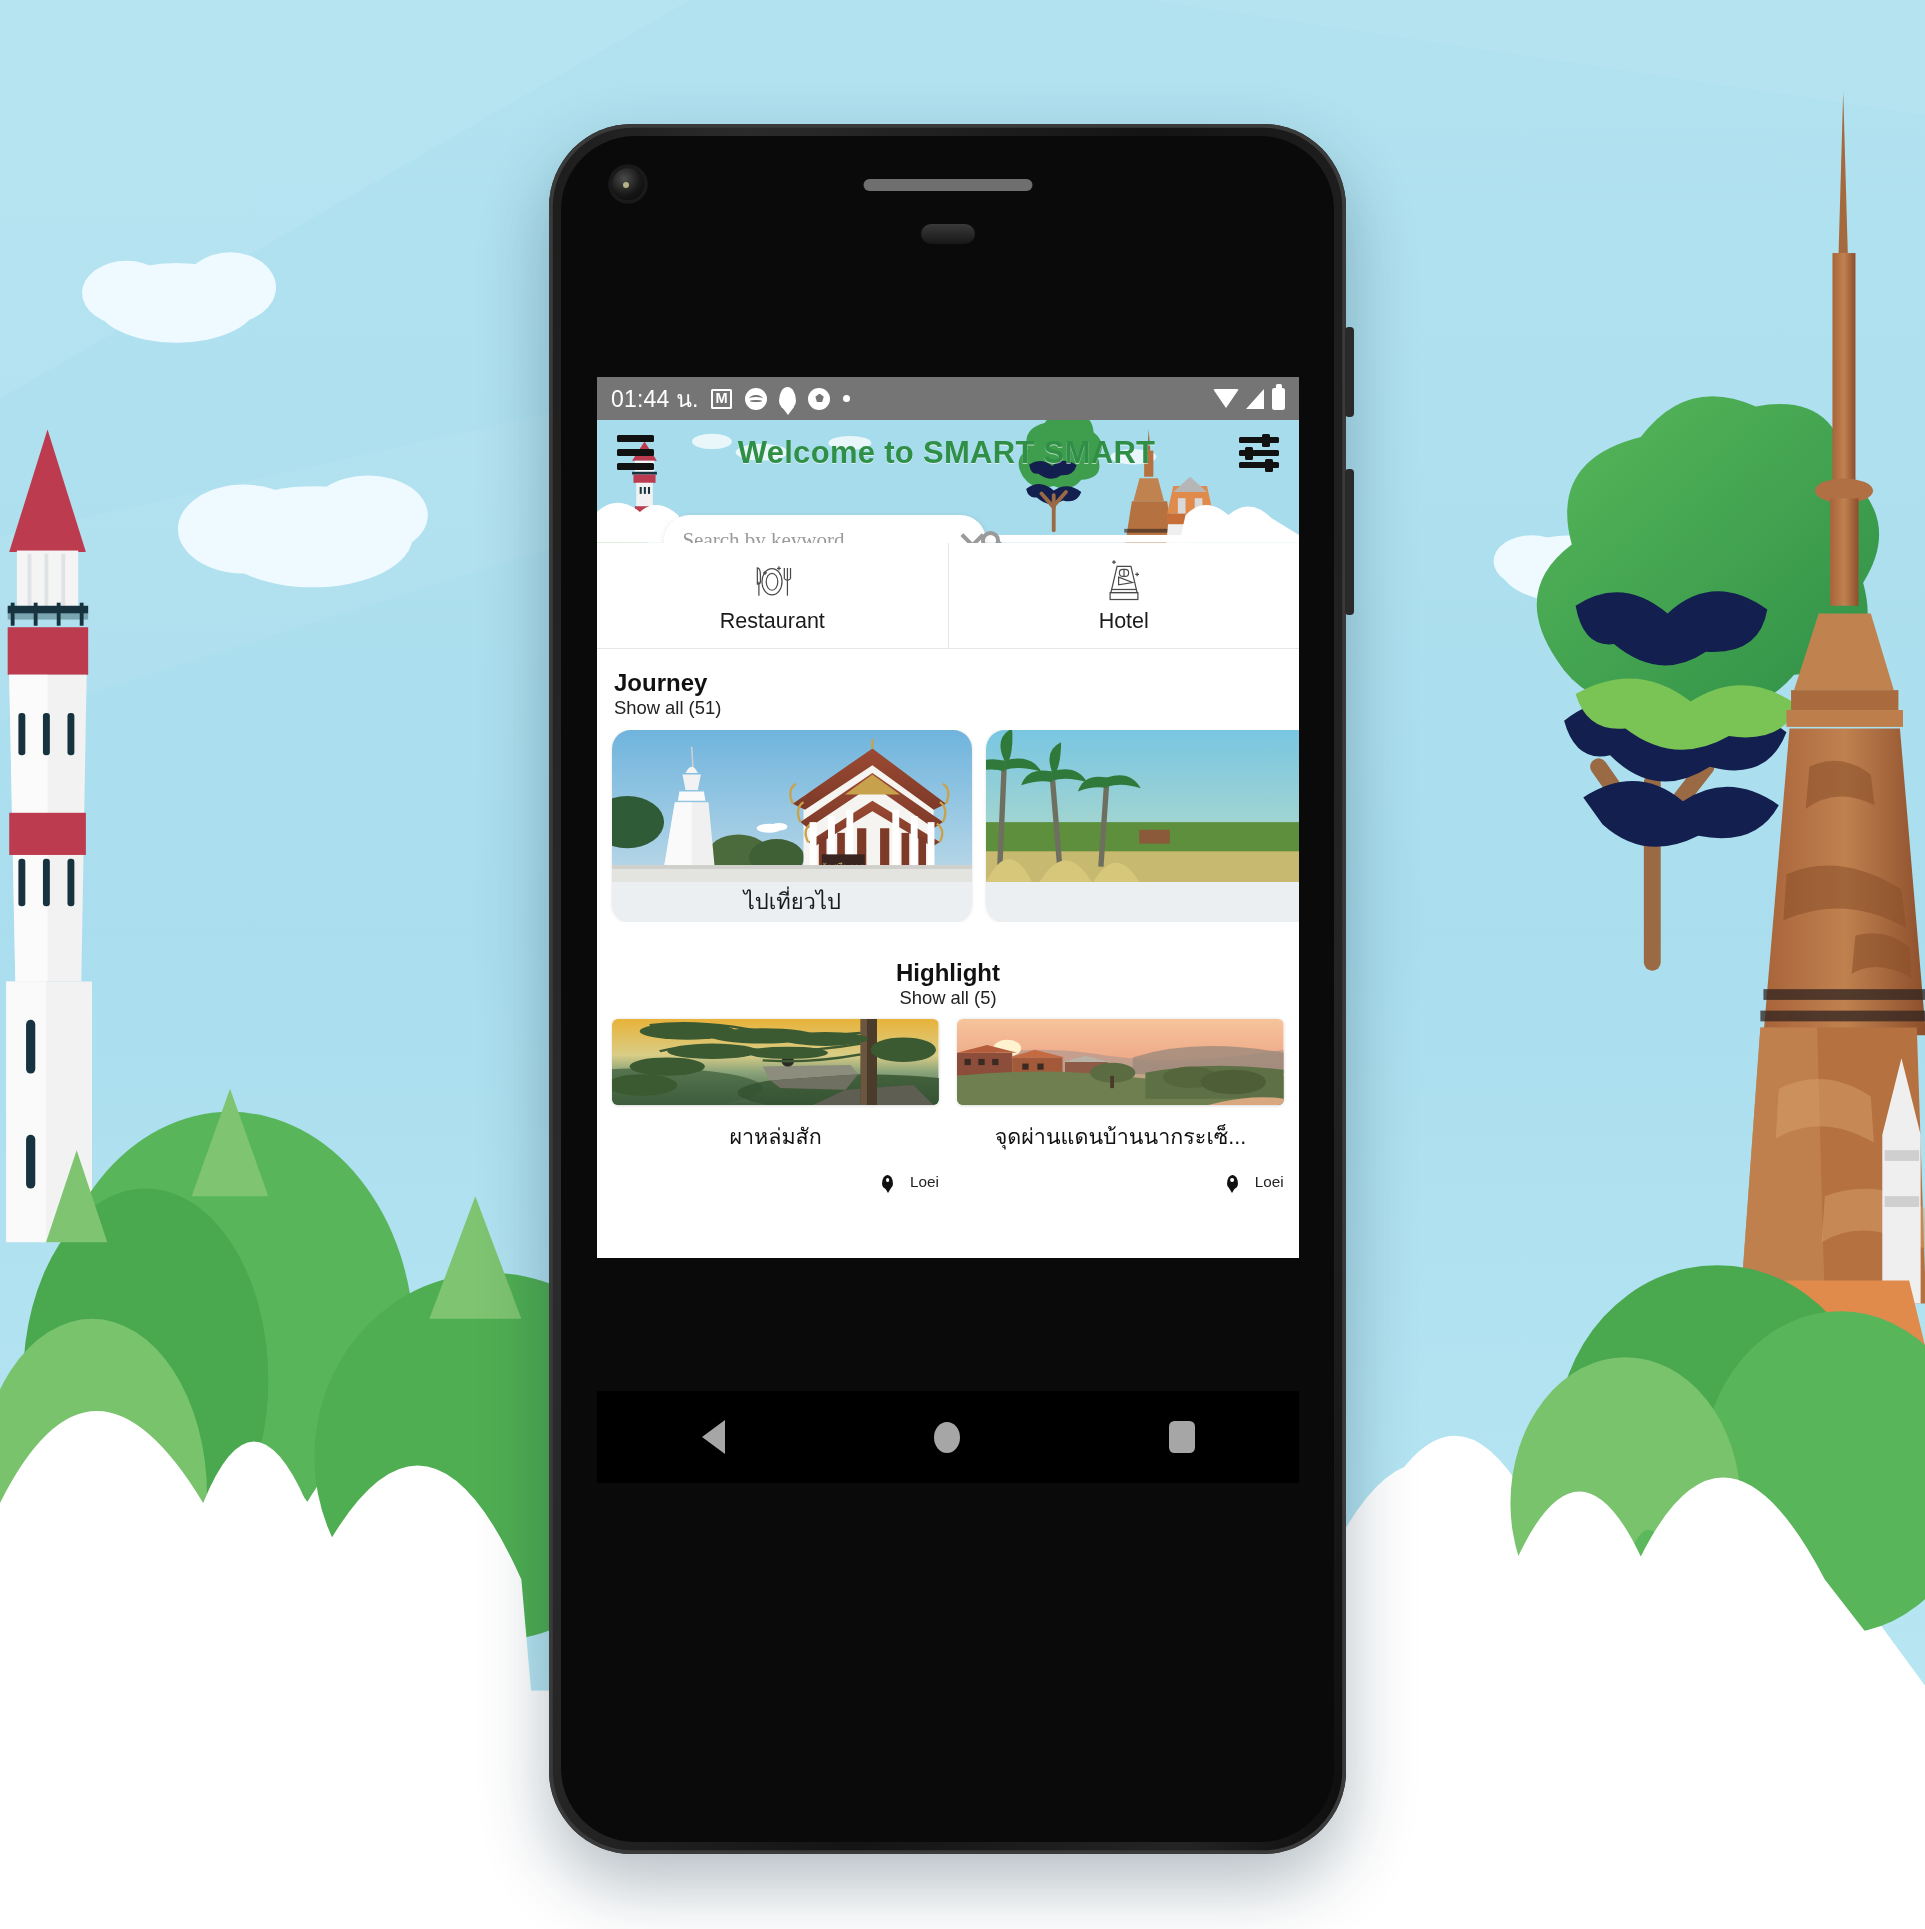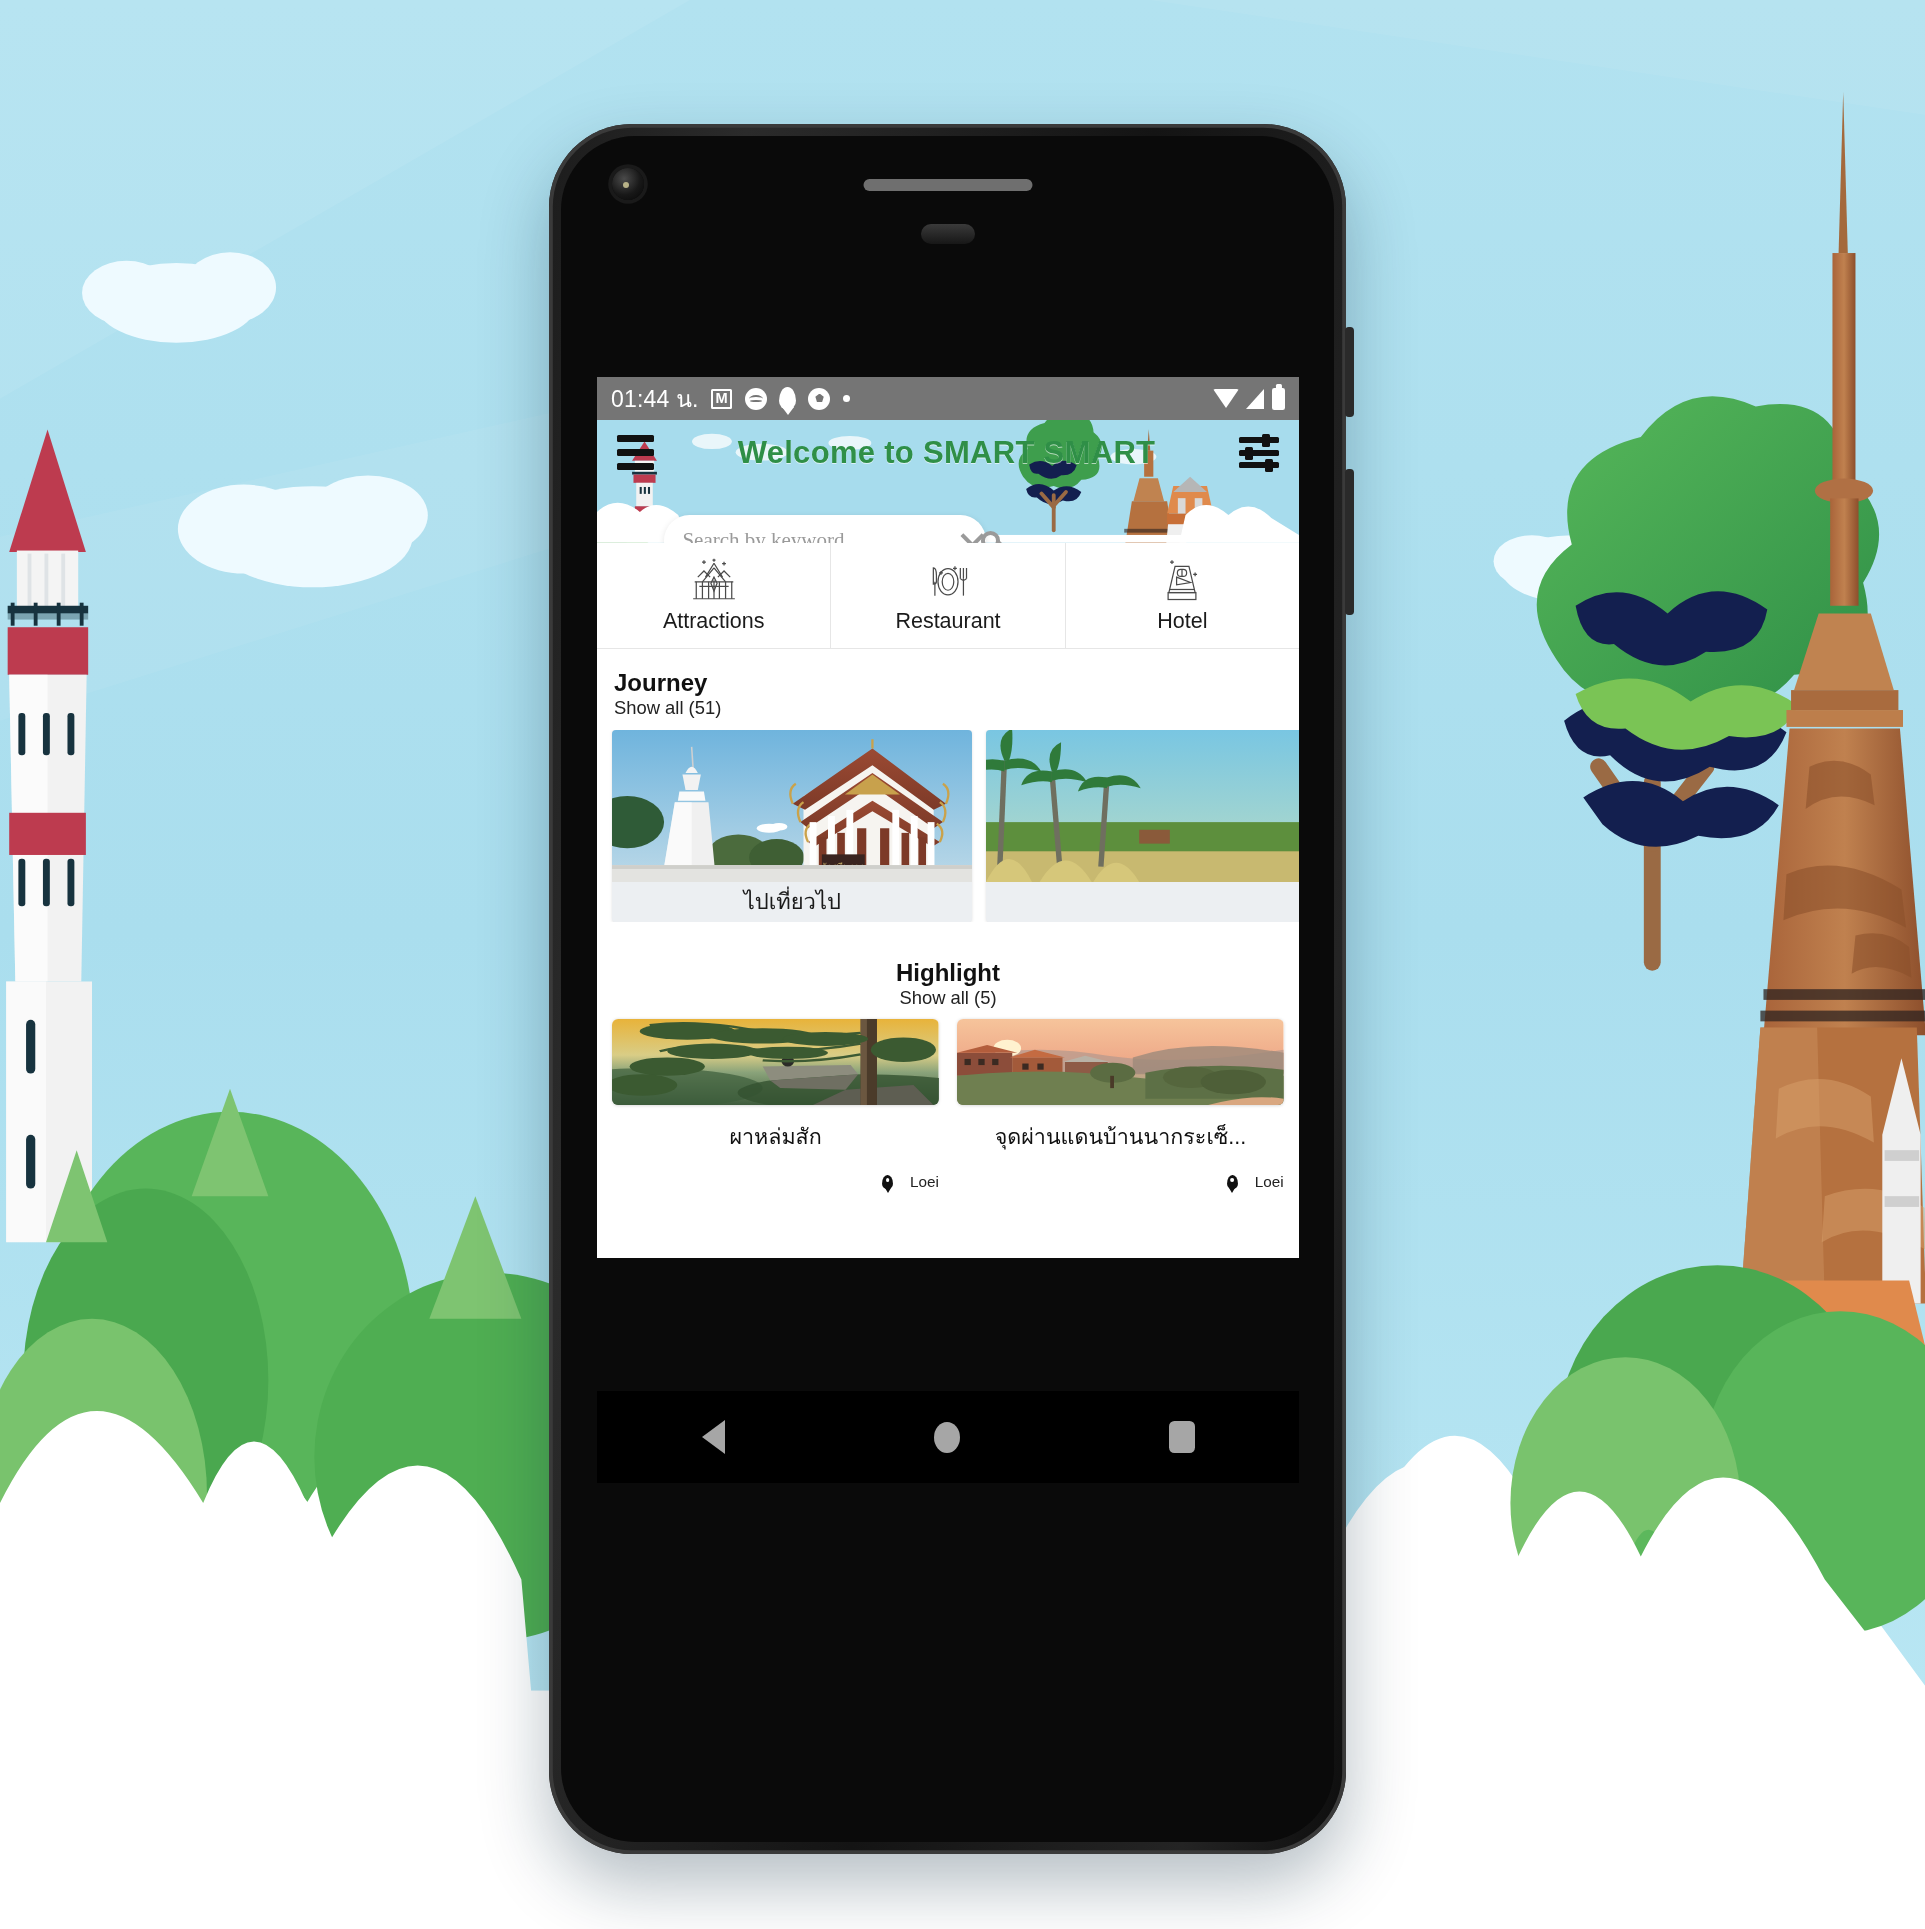--- a/index.html
+++ b/index.html
@@ -145,21 +145,21 @@
   
   .section-head {
     display:flex; align-items:baseline; justify-content:space-between;
     padding:20px 17px 10.7px;
     flex-direction:column;
   }
   .section-title { font-size:24px; font-weight:700; color:#111; }
   .section-showall { font-size:18.4px; color:#222; cursor:pointer; }
 
   .jrow { display:flex; gap:14px; padding:0 15.3px; overflow:hidden; }
-  .jcard { flex:0 0 auto; width:360px; border-radius:4px; overflow:hidden; background:#eceff2; box-shadow:0 0.8px 3.1px rgba(0,0,0,.12); cursor:pointer; }
+  .jcard { flex:0 0 auto; width:360px; border-radius:19px; overflow:hidden; background:#eceff2; box-shadow:0 0.8px 3.1px rgba(0,0,0,.12); cursor:pointer; }
   .jcard .pic { height:152px; width:100%; position:relative; overflow:hidden; }
   .jcard .cap { height:40px; display:flex; align-items:center; justify-content:center; font-size:22px; color:#1b1b1b; background:#eceff2; }
 
   .hrow { display:flex; gap:18.4px; padding:0 15.3px; }
   .hcard { flex:1; cursor:pointer; }
   .hcard .pic { width:100%; height:86px; border-radius:6.1px; overflow:hidden; position:relative; box-shadow:0 0.8px 3.1px rgba(0,0,0,.14); }
   .hcard .htitle { margin-top:14px; text-align:center; font-size:21.5px; color:#111; white-space:nowrap; overflow:hidden; text-overflow:ellipsis; }
   .hcard .hloc { margin-top:20px; display:flex; align-items:center; justify-content:flex-end; gap:17px; font-size:15.3px; color:#222; }
   .mini-pin { width:10.7px; height:14px; background:#111; border-radius:50% 50% 50% 50%/62% 62% 38% 38%; position:relative; }
   .mini-pin::before{content:"";position:absolute;left:50%;top:3.1px;transform:translateX(-50%);width:3.8px;height:3.8px;border-radius:50%;background:#fff;}
@@ -461,39 +461,20 @@
         <div class="sb-btn">
           <span class="magn"></span>
         </div>
       </div>
     </div>
 
     <div class="cat-row">
       <div class="cat">
         <span class="cat-ico">
           <svg width="54" height="48" viewBox="0 0 70 62" fill="none" stroke="#4a4a4a" stroke-width="1.6">
-            <path d="M35 8 L24 26 M35 8 L46 26"></path>
-            <path d="M35 14 L20 32 M35 14 L50 32"></path>
-            <path d="M14 26 L22 18 L30 26"></path>
-            <path d="M40 26 L48 18 L56 26"></path>
-            <path d="M10 32 L60 32"></path>
-            <path d="M12 32 L12 54 M20 32 L20 54 M28 32 L28 54 M35 30 L35 54 M42 32 L42 54 M50 32 L50 54 M58 32 L58 54"></path>
-            <path d="M8 54 L62 54"></path>
-            <path d="M16 38 L54 38"></path>
-            <path d="M35 26 L31 34 L35 44 L39 34 Z"></path>
-            <path d="M22 4 l0 5 M19.5 6.5 l5 0"></path>
-            <path d="M48 6 l0 5 M45.5 8.5 l5 0"></path>
-            <path d="M35 2 l0 4 M33 4 l4 0"></path>
-          </svg>
-        </span>
-        <span class="cat-label">Attractions</span>
-      </div>
-      <div class="cat">
-        <span class="cat-ico">
-          <svg width="54" height="48" viewBox="0 0 70 62" fill="none" stroke="#4a4a4a" stroke-width="1.6">
             <ellipse cx="35" cy="32" rx="13" ry="17"></ellipse>
             <ellipse cx="35" cy="32" rx="7.5" ry="11"></ellipse>
             <path d="M16 14 q4 0 4 10 l0 8 q0 3 -4 3 Z"></path>
             <path d="M18 32 L18 50"></path>
             <path d="M51 14 L51 28 M55 14 L55 28 M59 14 L59 28"></path>
             <path d="M51 28 q4 4 8 0"></path>
             <path d="M55 28 L55 50"></path>
             <path d="M44 12 l0 5 M41.5 14.5 l5 0"></path>
             <path d="M26 18 l0 5 M23.5 20.5 l5 0"></path>
           </svg>

